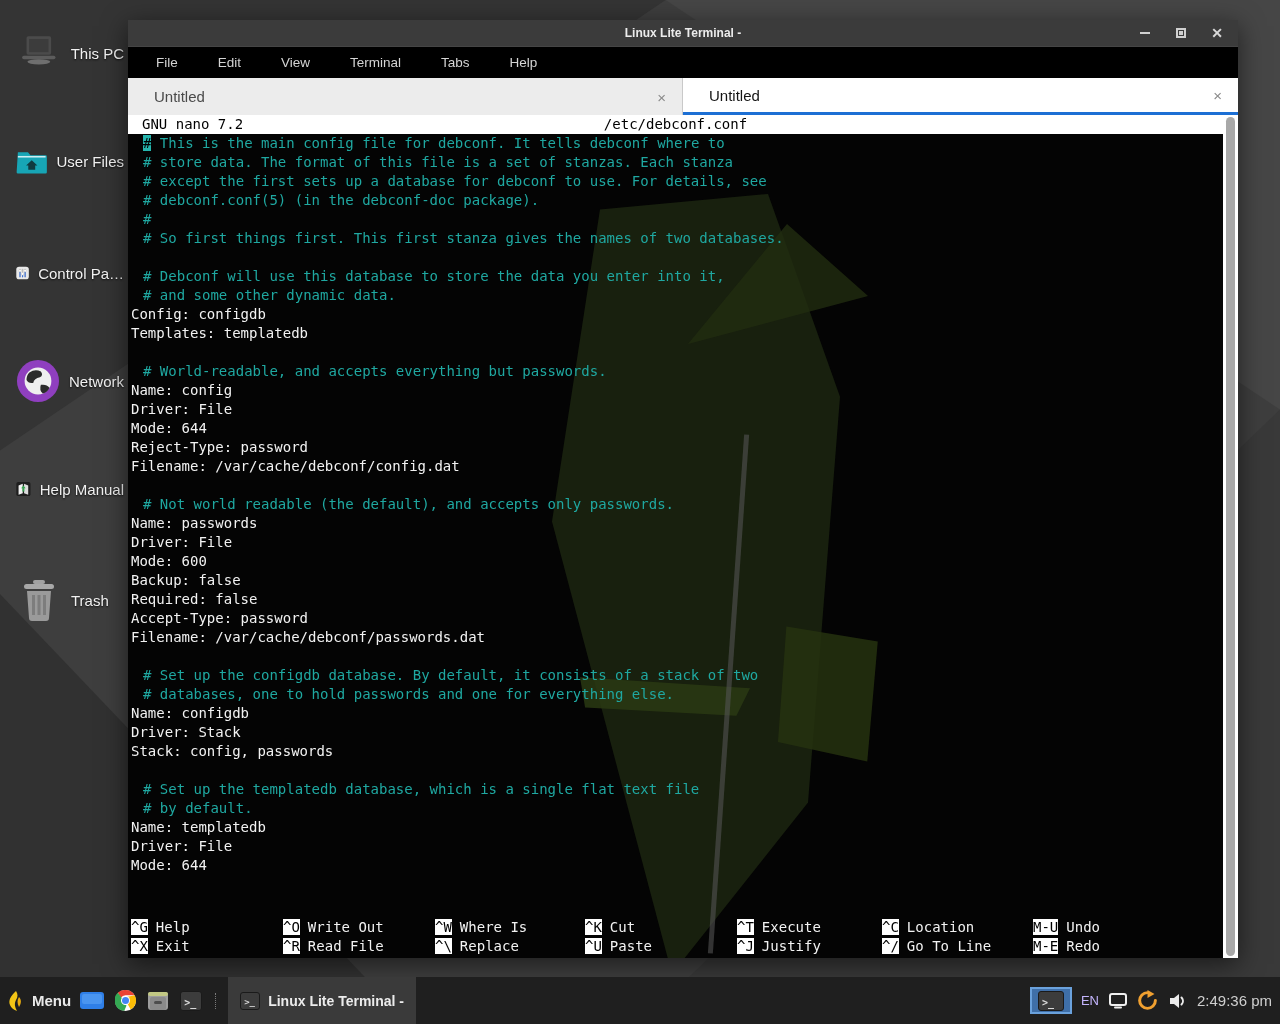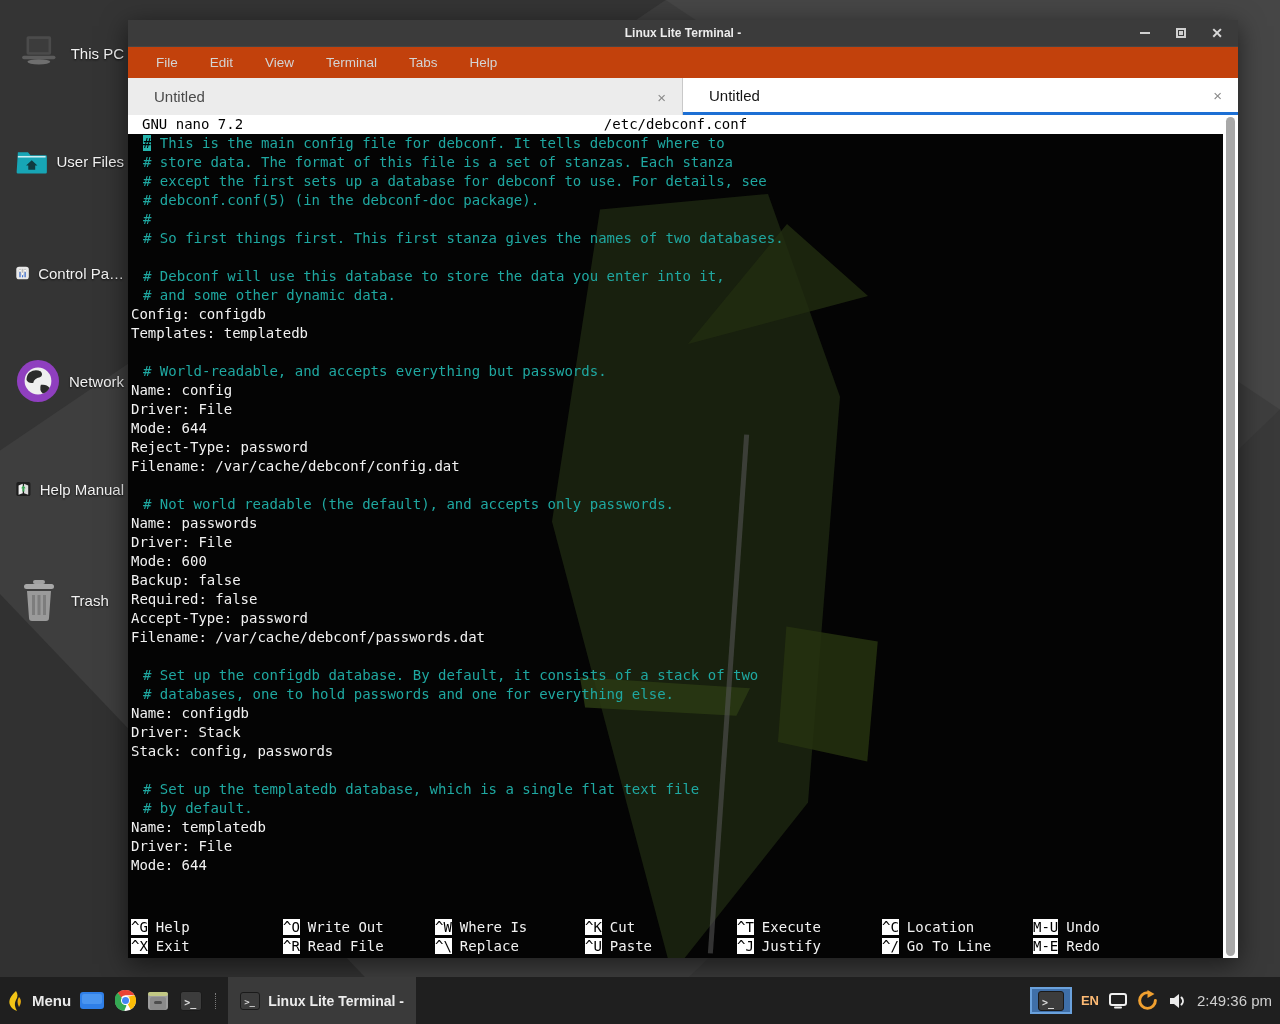--- a/index.html
+++ b/index.html
@@ -23,21 +23,21 @@
             box-shadow:0 6px 24px rgba(0,0,0,.55); display:flex; flex-direction:column; }
   .titlebar { height:26px; background:#3b3b3b; display:flex; align-items:center; position:relative; flex:0 0 26px; }
   .title { position:absolute; left:0; right:0; text-align:center; color:#ececec; font-size:12px; font-weight:bold; }
   .controls { position:absolute; right:14px; top:0; height:100%; display:flex; align-items:center; gap:22px; }
   .ctl { width:14px; height:14px; display:flex; align-items:center; justify-content:center; color:#d8d8d8; cursor:pointer; }
   .ctl-min i { display:block; width:10px; height:2px; background:#d0d0d0; }
   .ctl-max i { display:block; width:10px; height:10px; border:2px solid #d0d0d0; position:relative; }
   .ctl-max i::after{ content:""; position:absolute; left:1px; top:1px; width:4px; height:4px; background:#d0d0d0; }
   .ctl-close { font-size:14px; font-weight:bold; }
 
-  .menubar { height:32px; background:#c2410c; border-top:1px solid #454545; display:flex; align-items:center; padding-left:18px; gap:12px; flex:0 0 32px; }
+  .menubar { height:32px; background:#000000; border-top:1px solid #454545; display:flex; align-items:center; padding-left:18px; gap:20px; flex:0 0 32px; }
   .mitem { color:#d4d4d4; font-size:13.5px; padding:4px 10px; border-radius:2px; cursor:default; }
 
   .tabbar { height:37px; display:flex; flex:0 0 37px; background:#d9d9d9; }
   .tab { flex:1 1 50%; position:relative; display:flex; align-items:center; padding-left:26px; font-size:15px; cursor:pointer; }
   .tab-inactive { background:#ececec; color:#4a4a4a; border-right:1px solid #c9c9c9; }
   .tab-active { background:#ffffff; color:#141414; border-bottom:3px solid #1c6fd4; }
   .tabx { position:absolute; right:16px; top:50%; transform:translateY(-50%); color:#8a8a8a; font-size:15px; cursor:pointer; }
 
   
   .termwrap { flex:1 1 auto; display:flex; background:#ffffff; min-height:0; }
@@ -75,21 +75,21 @@
   
   .taskbar { position:absolute; left:0; bottom:0; width:1280px; height:47px; background:#1f1f1f; display:flex; align-items:center; z-index:50; }
   .tb-left { display:flex; align-items:center; height:100%; gap:9px; padding-left:8px; }
   .menu-label { color:#e9e9e9; font-size:15px; font-weight:bold; cursor:pointer; }
   .tb-icon { display:flex; align-items:center; justify-content:center; width:24px; height:24px; cursor:pointer; }
   .tb-sep { width:1px; height:16px; border-left:1px dotted #7a7a7a; margin:0 3px; }
   .task-btn { display:flex; align-items:center; gap:8px; height:100%; padding:0 12px; background:#3a3a3a; cursor:pointer; }
   .task-btn span { color:#ececec; font-size:14px; font-weight:bold; white-space:nowrap; }
   .tb-right { margin-left:auto; display:flex; align-items:center; gap:9px; padding-right:8px; height:100%; }
   .tray-term { width:42px; height:27px; background:#3f6fa8; border:2px solid #6aa1dc; display:flex; align-items:center; justify-content:center; cursor:pointer; }
-  .lang { color:#fdba74; font-size:13px; font-weight:bold; cursor:pointer; }
+  .lang { color:#c4b5fd; font-size:13px; font-weight:normal; cursor:pointer; }
   .clock { color:#cfcfcf; font-size:15px; white-space:nowrap; cursor:pointer; }
 
   .termico { background:#3c3c3c; border-radius:3px; border:1px solid #1a1a1a; display:flex; align-items:flex-end; padding:2px 3px; }
   .termico .g { color:#d8d8d8; font-family:"DejaVu Sans Mono",monospace; font-weight:bold; }
 </style>
 </head>
 <body>
 
 <div class="desktop">
   <div class="bgshape bg1"></div>

